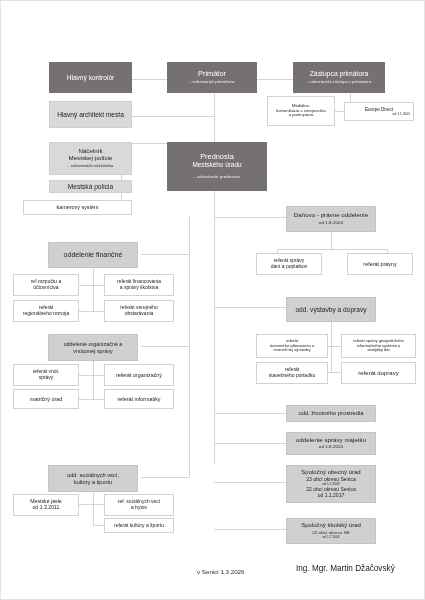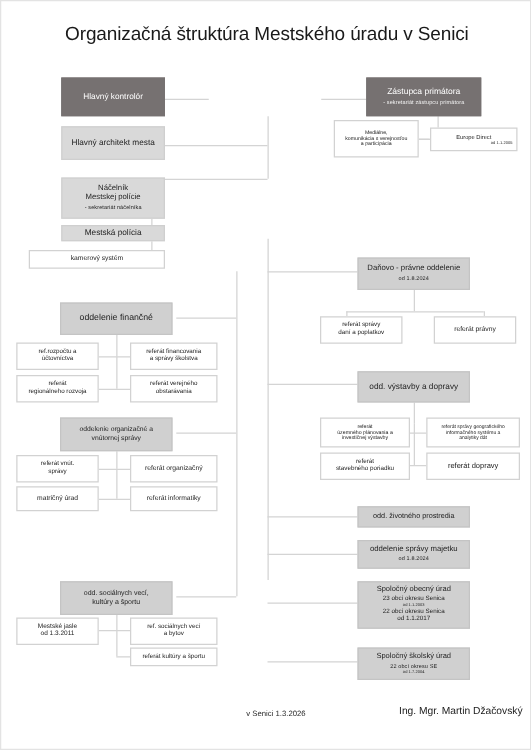--- a/index.html
+++ b/index.html
@@ -75,31 +75,30 @@
   .tiny{font-size:3.2px;display:block;margin-top:0.5px;letter-spacing:0.05px;}
 
   #footer-date{
     position:absolute;
     left:196px;top:567px;
     font-size:6.2px;color:#2b2b2b;
   }
   #footer-sign{
     position:absolute;
     left:295px;top:563px;width:122px;
-    text-align:right;
+    text-align:left;
     font-size:8.2px;color:#1a1a1a;
     line-height:1.32;
   }
 </style>
 </head>
 <body>
 
 <div id="page">
 
-  <div id="title">Organizačná štruktúra Mestského úradu v Senici</div>
 
   <div id="canvas">
 
     <div class="line h" style="left:131px;top:78px;width:35px;"></div>
 
     <div class="line h" style="left:256px;top:78px;width:36px;"></div>
 
     <div class="line v" style="left:349px;top:92px;height:18px;"></div>
     <div class="line h" style="left:334px;top:110px;width:15px;"></div>
     <div class="line h" style="left:334px;top:110px;width:8px;"></div>
@@ -153,20 +152,24 @@
     <div class="line v" style="left:92px;top:491px;height:12px;"></div>
     <div class="line h" style="left:48px;top:503px;width:88px;"></div>
     <div class="line h" style="left:92px;top:524px;width:44px;"></div>
     <div class="line v" style="left:92px;top:503px;height:21px;"></div>
   </div>
 
   <div class="box dark" style="left:48px;top:61px;width:83px;height:31px;font-size:6.6px;">
     <span class="t1">Hlavný kontrolór</span>
   </div>
 
+  <div class="box dark" style="left:166px;top:61px;width:90px;height:31px;font-size:7.4px;">
+    <span class="t1">Primátor</span>
+    <span class="subw">- sekretariát primátora</span>
+  </div>
 
   <div class="box dark" style="left:292px;top:61px;width:92px;height:31px;font-size:6.8px;">
     <span class="t1">Zástupca primátora</span>
     <span class="subw">- sekretariát zástupcu primátora</span>
   </div>
 
   <div class="box grayL" style="left:48px;top:100px;width:83px;height:27px;font-size:6.6px;">
     <span class="t1">Hlavný architekt mesta</span>
   </div>
 
@@ -180,20 +183,25 @@
     <span class="t1">Europe Direct</span>
     <span class="tiny" style="align-self:flex-end;margin-right:3px;">od 1.1.2005</span>
   </div>
 
   <div class="box grayL" style="left:48px;top:141px;width:83px;height:33px;font-size:6.2px;">
     <span class="t1">Náčelník</span>
     <span class="t2">Mestskej polície</span>
     <span class="sub">- sekretariát náčelníka</span>
   </div>
 
+  <div class="box dark" style="left:166px;top:141px;width:100px;height:49px;font-size:7.4px;">
+    <span class="t1">Prednosta</span>
+    <span class="t2" style="font-size:6.4px;">Mestského úradu</span>
+    <span class="subw" style="margin-top:7px;">- sekretariát prednostu</span>
+  </div>
 
   <div class="box grayL" style="left:48px;top:179px;width:83px;height:13px;font-size:6.6px;">
     <span class="t1">Mestská polícia</span>
   </div>
 
   <div class="box white" style="left:22px;top:199px;width:109px;height:15px;font-size:5.4px;">
     <span class="t1">kamerový  systém</span>
   </div>
 
   <div class="box grayM" style="left:285px;top:205px;width:90px;height:26px;font-size:6.2px;">

